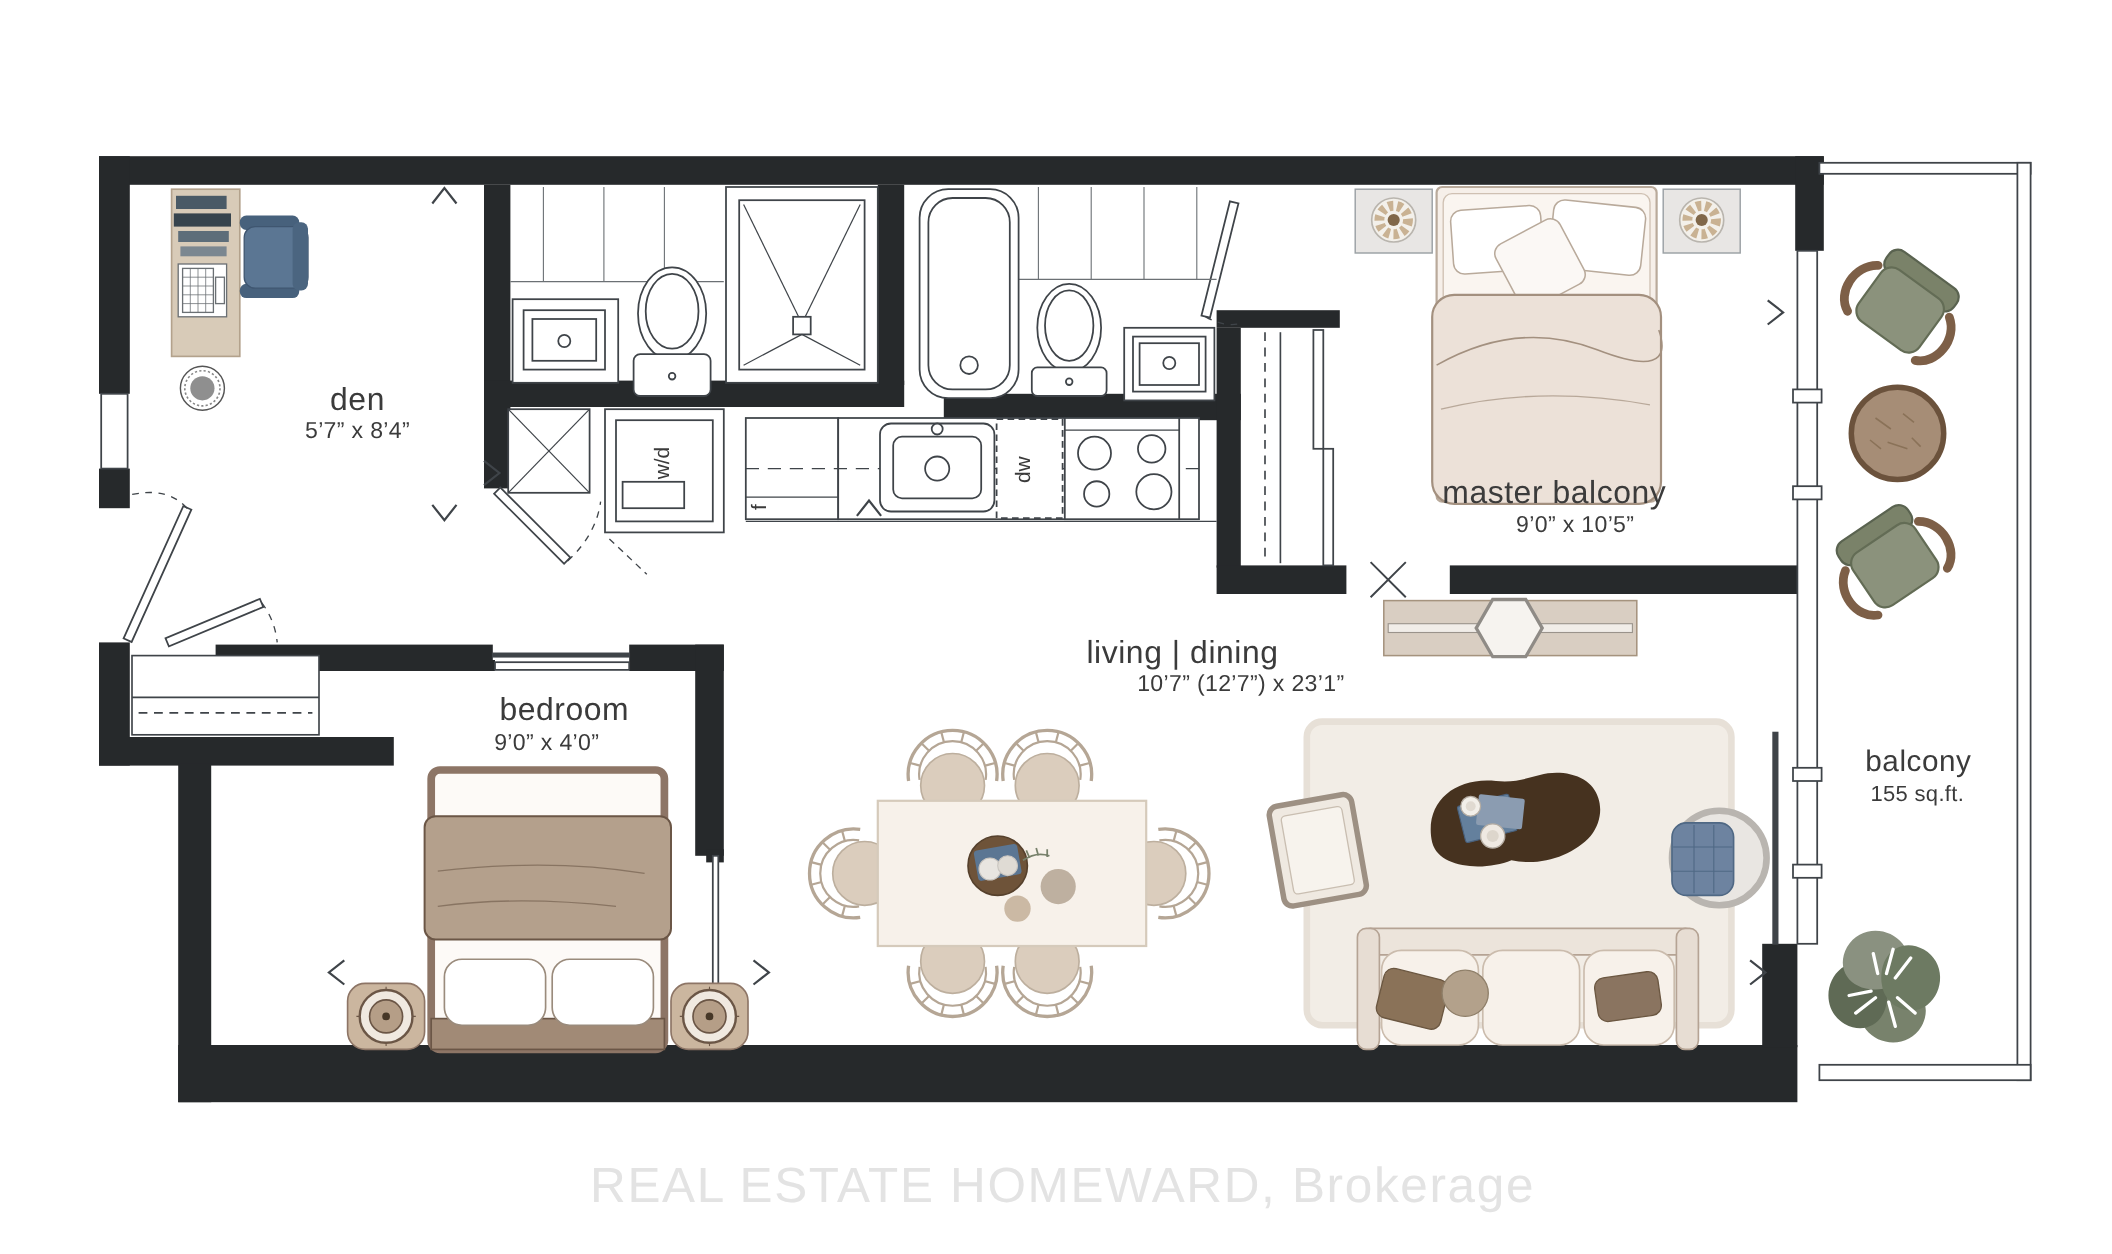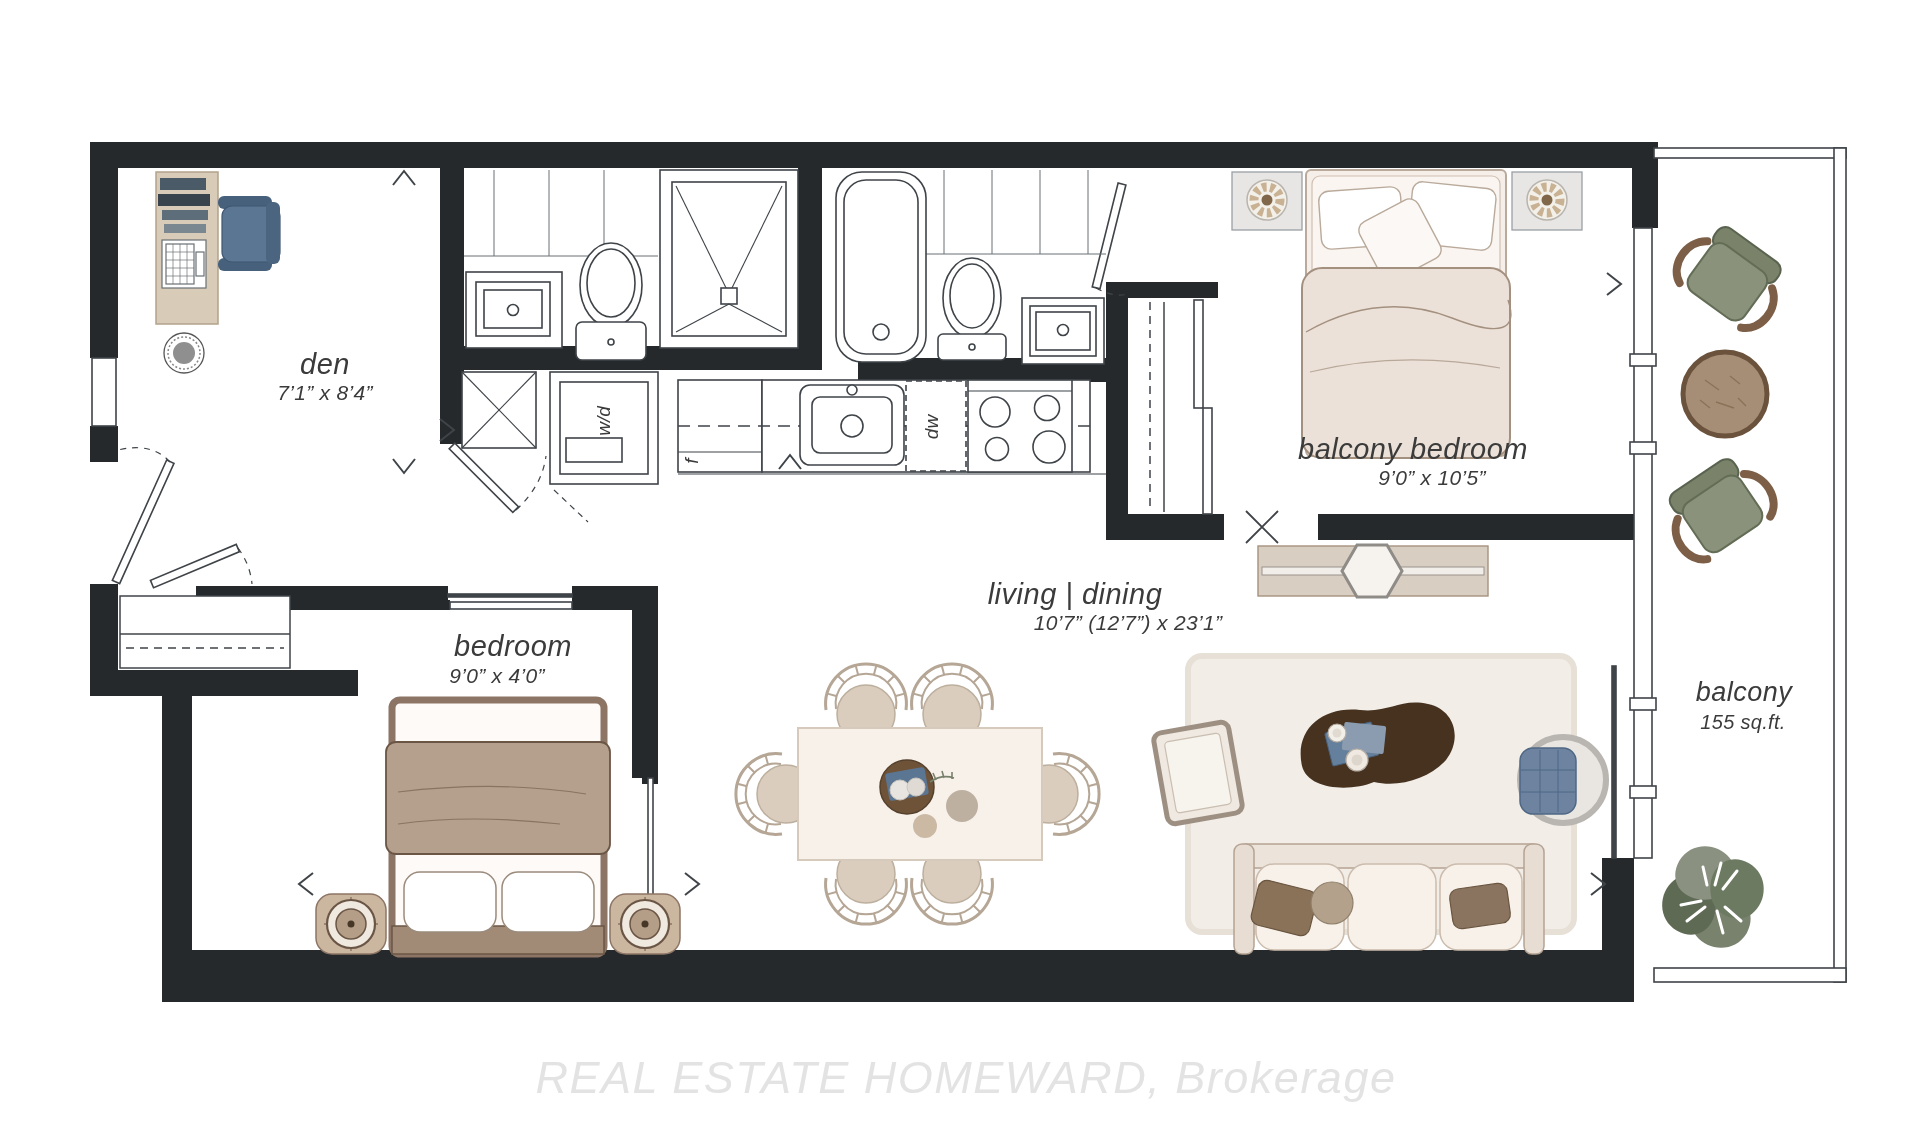--- a/index.html
+++ b/index.html
@@ -1,17 +1,17 @@
 <!DOCTYPE html>
 <html><head>
 <meta charset="utf-8">
 <style>
   html,body{margin:0;padding:0;background:#fff;}
   .canvas{position:relative;width:1920px;height:1140px;background:#ffffff;overflow:hidden;
-          font-family:"Liberation Sans",sans-serif;font-style:italic;}
+          font-family:"Liberation Sans",sans-serif;}
   svg{position:absolute;left:0;top:0;}
   .lbl{position:absolute;color:#3b3b3b;white-space:nowrap;line-height:1;
        transform:translate(-50%,-50%);text-align:center;}
   .name{font-size:29px;letter-spacing:.5px;}
   .dims{font-size:21px;letter-spacing:.3px;}
   .small-rot{font-size:19px;transform:translate(-50%,-50%) rotate(-90deg);color:#3b3b3b;}
   .watermark{position:absolute;left:950px;top:1078px;transform:translate(-50%,-50%);
              font-size:45px;color:#e3e3e3;letter-spacing:1.5px;white-space:nowrap;margin-left:16px;}
 </style>
 </head>
@@ -377,26 +377,26 @@
     <use href="#chev" transform="translate(447,430) rotate(90)"></use>
     <use href="#chev" transform="translate(790,462)"></use>
     <use href="#chev" transform="translate(306,884) rotate(-90)"></use>
     <use href="#chev" transform="translate(692,884) rotate(90)"></use>
     <use href="#chev" transform="translate(1614,284) rotate(90)"></use>
     <use href="#chev" transform="translate(1598,884) rotate(90)"></use>
   </g>
 </svg>
 
 <div class="lbl name" style="left:325px;top:364px;">den</div>
-<div class="lbl dims" style="left:325px;top:392px;">7’1” x 8’4”</div>
+<div class="lbl dims" style="left:325px;top:392px;">5’7” x 8’4”</div>
 
 <div class="lbl name" style="left:513px;top:646px;">bedroom</div>
 <div class="lbl dims" style="left:497px;top:675px;">9’0” x 4’0”</div>
 
-<div class="lbl name" style="left:1413px;top:449px;">balcony bedroom</div>
+<div class="lbl name" style="left:1413px;top:449px;">master balcony</div>
 <div class="lbl dims" style="left:1432px;top:477px;">9’0” x 10’5”</div>
 
 <div class="lbl name" style="left:1075px;top:594px;">living | dining</div>
 <div class="lbl dims" style="left:1128px;top:622px;">10’7” (12’7”) x 23’1”</div>
 
 <div class="lbl name" style="left:1744px;top:692px;font-size:27px;text-align:right;">balcony</div>
 <div class="lbl dims" style="left:1743px;top:722px;font-size:20px;">155 sq.ft.</div>
 
 <div class="lbl small-rot" style="left:691px;top:461px;">f</div>
 <div class="lbl small-rot" style="left:931px;top:427px;">dw</div>

